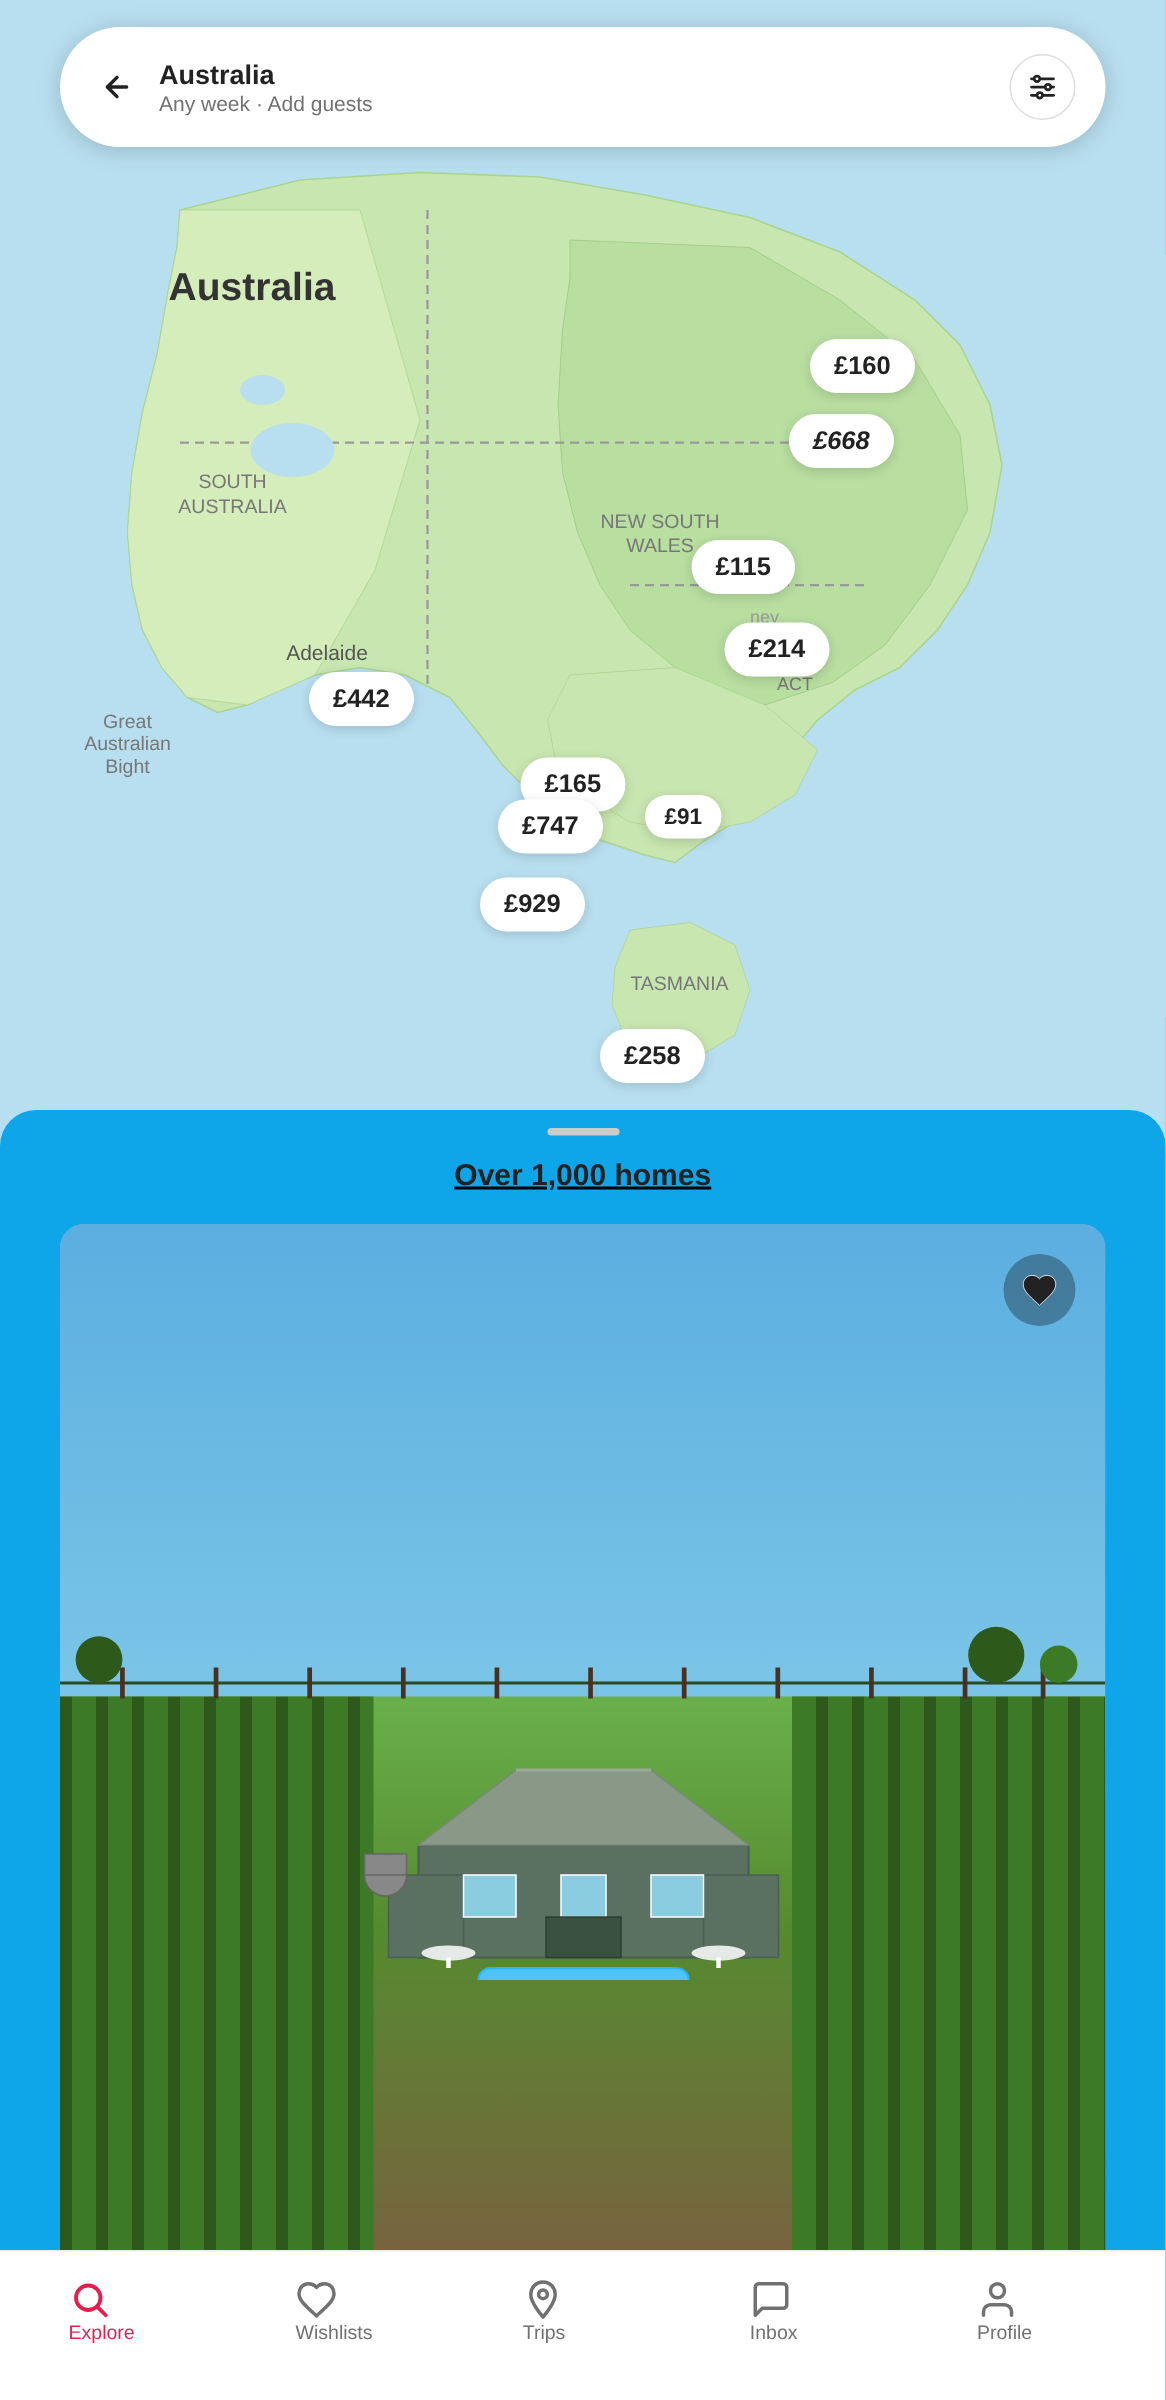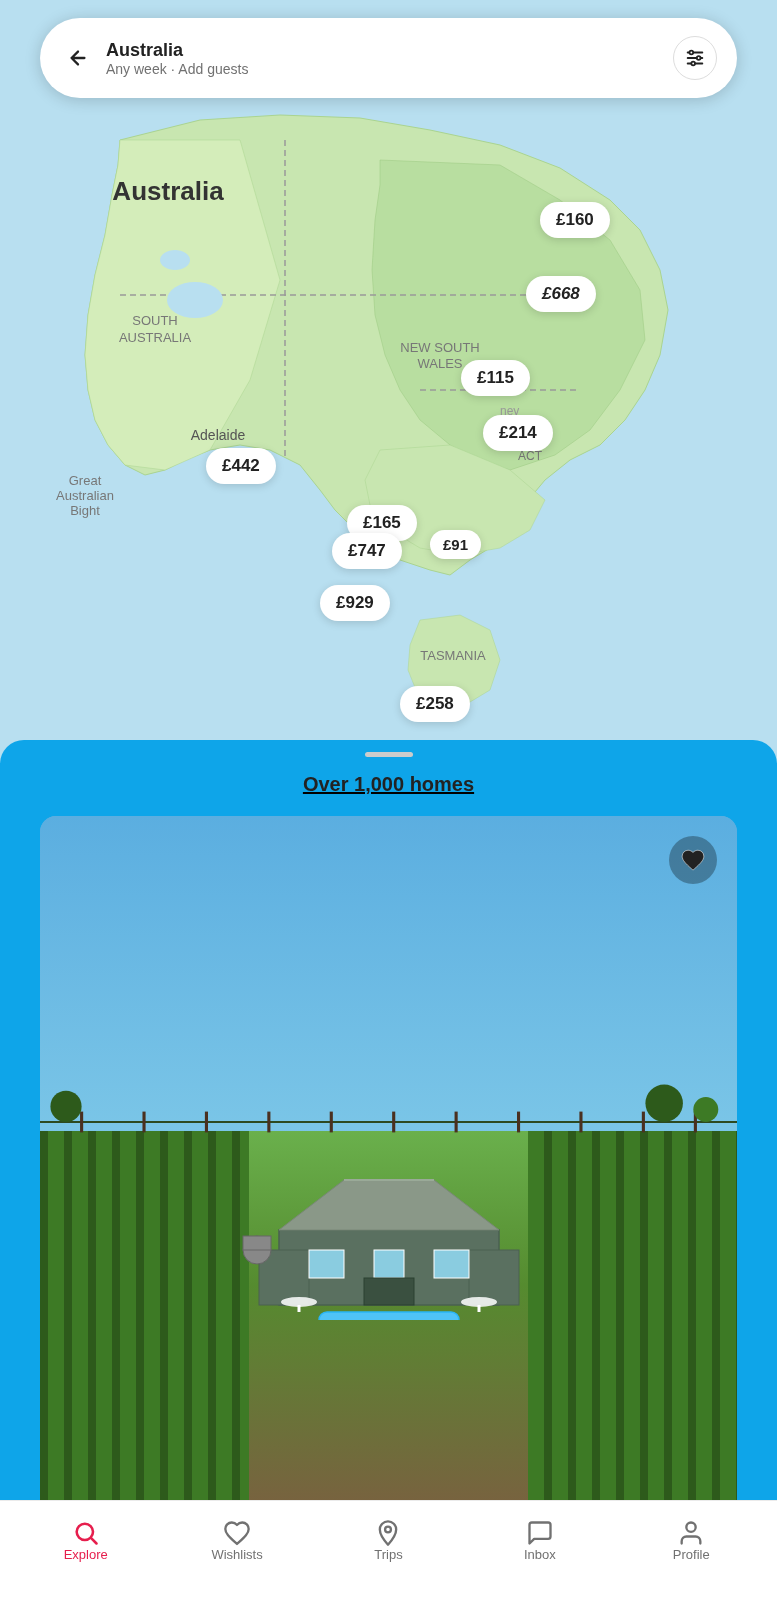--- a/index.html
+++ b/index.html
@@ -216,21 +216,21 @@
       align-items: center;
       justify-content: space-around;
       padding: 0 10px;
       padding-bottom: 20px;
       z-index: 200;
     }
 
     .nav-item {
       display: flex;
       flex-direction: column;
-      align-items: center;
+      align-items: flex-start;
       gap: 0;
       cursor: pointer;
       min-width: 80px;
     }
 
     .nav-icon {
       width: 28px;
       height: 28px;
       display: flex;
       align-items: center;
@@ -285,21 +285,21 @@
 
     <text x="218" y="440" font-size="14" fill="#555" text-anchor="middle" font-family="sans-serif">Adelaide</text>
     <text x="85" y="485" font-size="13" fill="#777" text-anchor="middle" font-family="sans-serif">Great</text>
     <text x="85" y="500" font-size="13" fill="#777" text-anchor="middle" font-family="sans-serif">Australian</text>
     <text x="85" y="515" font-size="13" fill="#777" text-anchor="middle" font-family="sans-serif">Bight</text>
     <text x="500" y="415" font-size="12" fill="#999" font-family="sans-serif">ney</text>
 
     <text x="168" y="200" font-size="26" font-weight="bold" fill="#333" text-anchor="middle" font-family="sans-serif">Australia</text>
   </svg>
 
-  <div class="price-bubble" style="left:540px;top:202px;text-align:center;">£160</div>
+  <div class="price-bubble" style="left:540px;top:226px;text-align:center;">£160</div>
   <div class="price-bubble" style="left:526px;top:276px;font-style:italic;">£668</div>
   <div class="price-bubble" style="left:461px;top:360px;">£115</div>
   <div class="price-bubble" style="left:483px;top:415px;">£214</div>
   <div class="price-bubble" style="left:206px;top:448px;">£442</div>
   <div class="price-bubble" style="left:347px;top:505px;">£165</div>
   <div class="price-bubble" style="left:430px;top:530px;font-size:15px;padding:6px 13px;">£91</div>
   <div class="price-bubble" style="left:332px;top:533px;text-align:center;">£747</div>
   <div class="price-bubble" style="left:320px;top:585px;">£929</div>
   <div class="price-bubble" style="left:400px;top:686px;">£258</div>
 </div>

